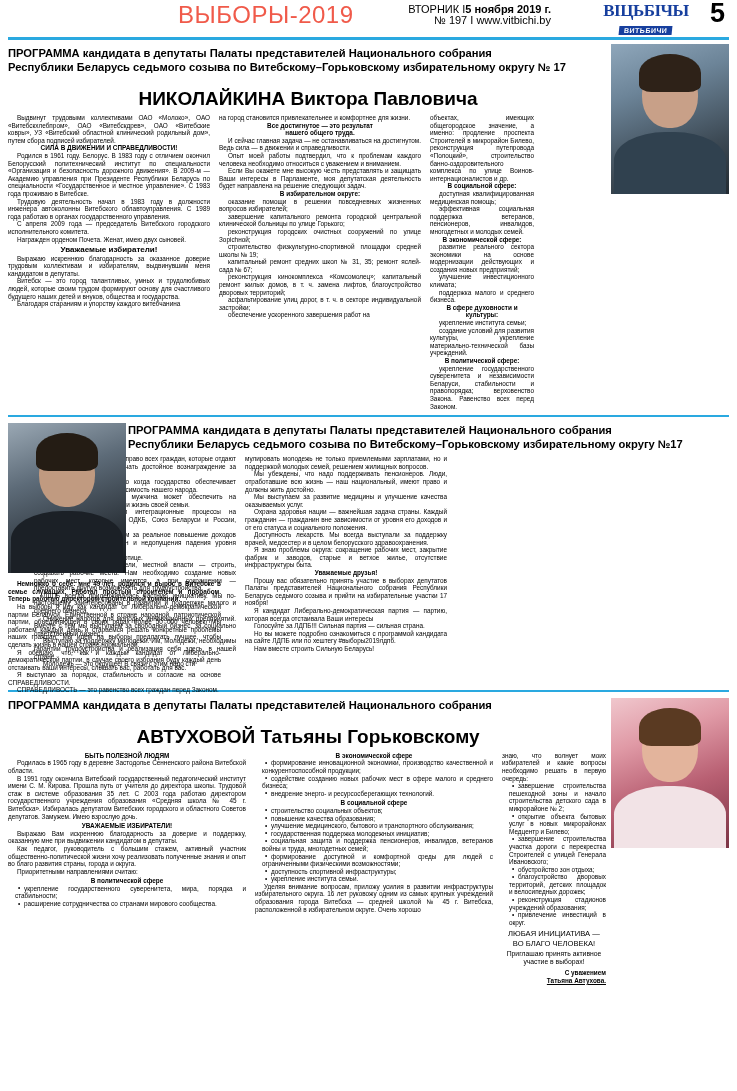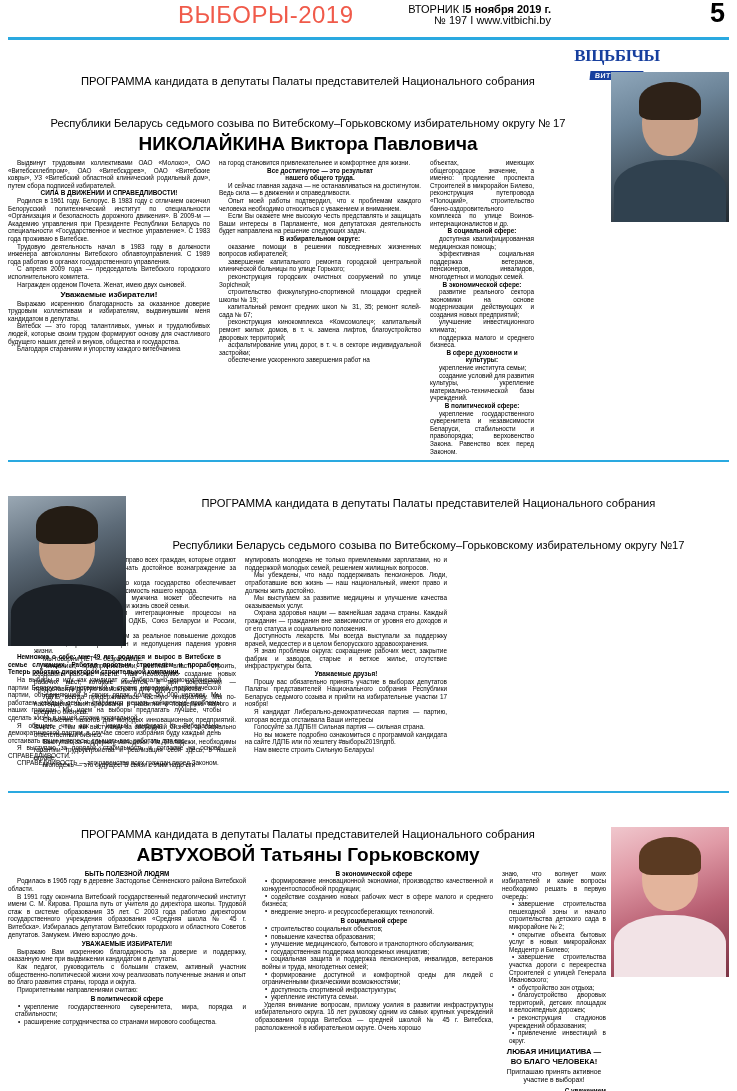--- a/index.html
+++ b/index.html
@@ -46,25 +46,24 @@
     right: 178px;
     top: 4px;
     text-align: right;
     font-size: 11px;
     line-height: 11px;
     color: #000;
   }
   .masthead-dateblock .d-strong { font-weight: bold; }
   .logo-box {
     position: absolute;
-    right: 54px;
+    right: 25px;
     top: 2px;
     width: 116px;
     text-align: center;
-    margin-top: 45px;
   }
   .logo-main {
     font-size: 17px;
     font-weight: bold;
     color: #173f9e;
     letter-spacing: -0.5px;
     font-family: "Liberation Serif", serif;
     line-height: 17px;
   }
   .logo-sub {
@@ -88,33 +87,32 @@
   }
   .rule-blue {
     height: 3px;
     background: #2aa9e0;
     margin: 3px 0 0 0;
   }
 
   
   .article { position: relative; }
   .art-head {
-    text-align: center;
+    text-align: left;
     font-size: 11.2px;
-    font-weight: normal;
+    font-weight: bold;
     line-height: 14px;
     padding-top: 6px;
-    margin-top: 28px;
   }
   .art-name {
     text-align: center;
     font-size: 19px;
     font-weight: bold;
     line-height: 22px;
-    margin-top: 3px;
+    margin-top: 14px;
   }
   .cols {
     display: flex;
     gap: 9px;
     margin-top: 4px;
   }
   .col {
     font-size: 6.4px;
     line-height: 7.6px;
     text-align: justify;
@@ -195,21 +193,21 @@
   .sign-block {
     text-align: right;
     font-weight: bold;
     font-size: 6.4px;
     line-height: 8px;
     margin-top: 3px;
   }
   .sign-name { text-decoration: underline; }
   .slogan {
     text-align: center;
-    font-weight: bold;
+    font-weight: normal;
     font-size: 7.6px;
     line-height: 9.5px;
     margin: 3px 0 2px;
   }
   .invite {
     text-align: center;
     font-size: 6.8px;
     margin-top: 1px;
   }
 </style>

